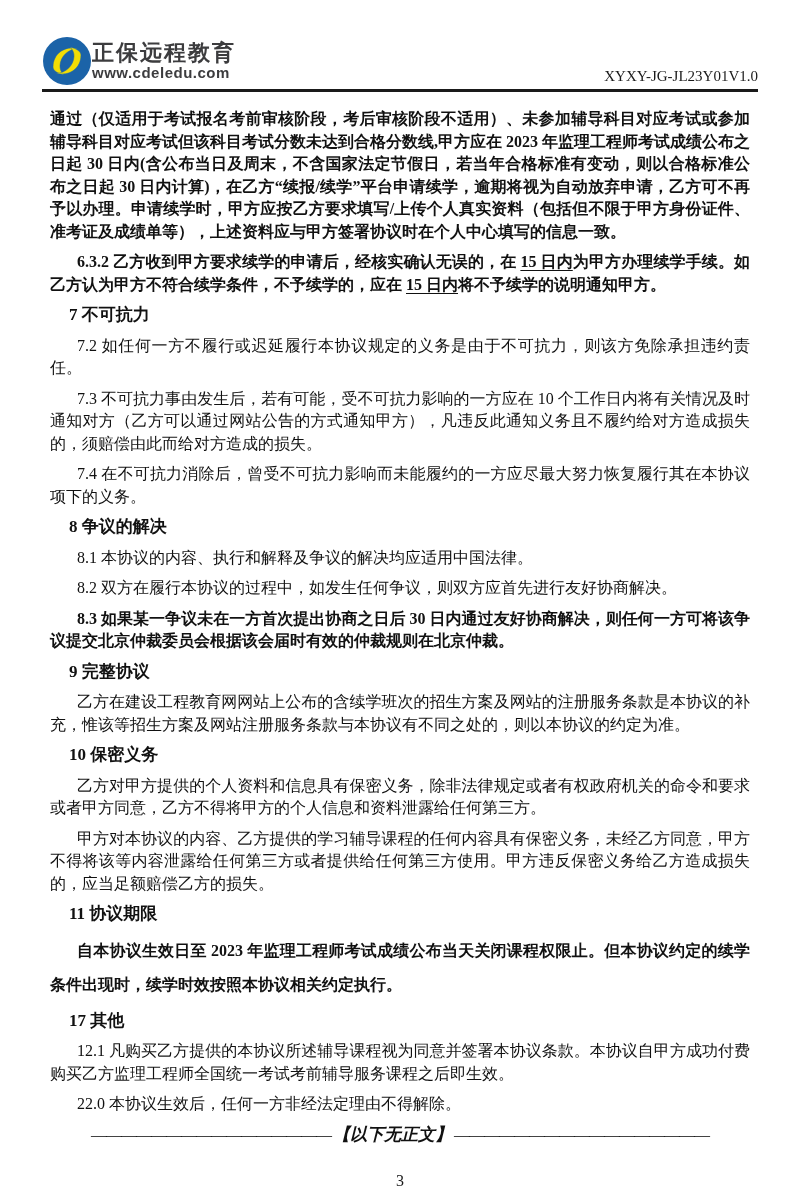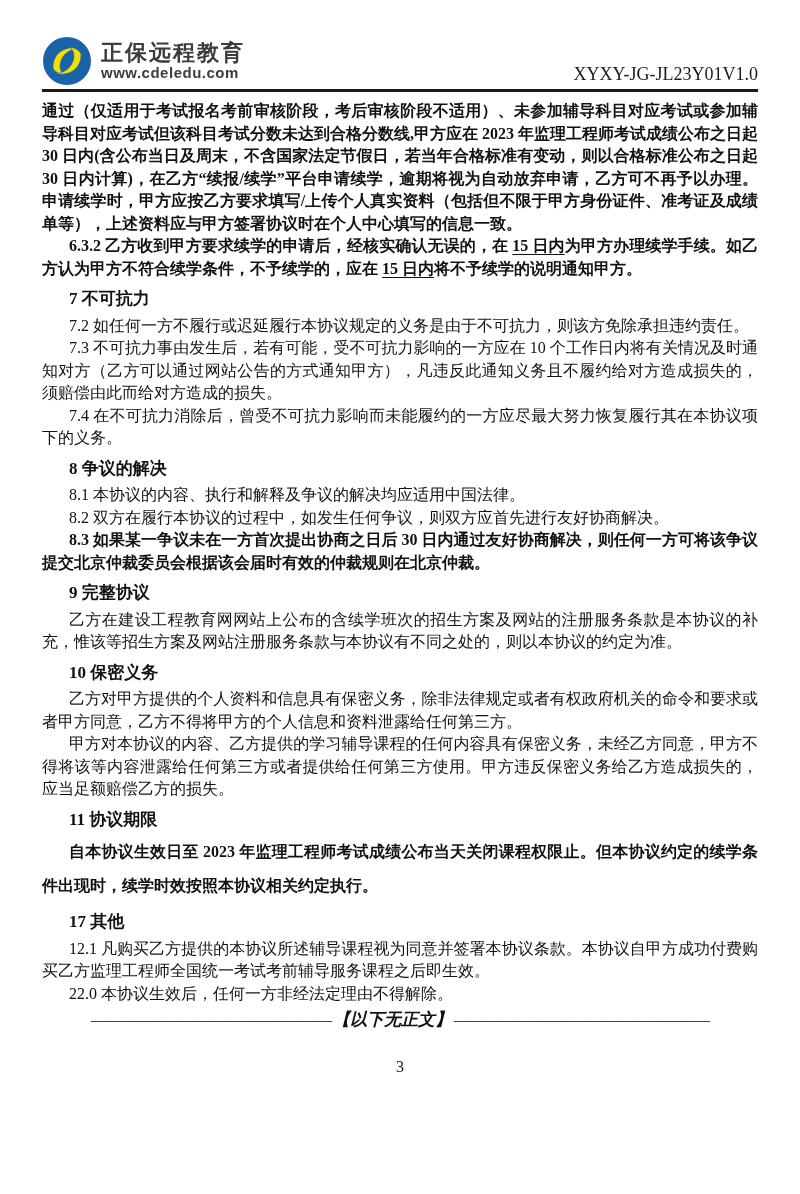--- a/index.html
+++ b/index.html
@@ -19,21 +19,20 @@
     display: flex;
     justify-content: space-between;
     align-items: flex-end;
     border-bottom: 3px solid #1a1a1a;
     padding-bottom: 3px;
     height: 62px;
   }
   .brand {
     display: flex;
     align-items: center;
-    gap: 9px;
   }
   .logo-svg { width: 50px; height: 50px; display: block; }
   .brand-text {
     display: flex;
     flex-direction: column;
     justify-content: center;
     line-height: 1.08;
     font-family: "Liberation Sans", "DejaVu Sans", sans-serif;
     color: #3c3c3e;
   }
@@ -41,32 +40,32 @@
     font-size: 22px;
     font-weight: bold;
     letter-spacing: 2px;
   }
   .brand-url {
     font-size: 15px;
     font-weight: bold;
     letter-spacing: 0.5px;
   }
   .doc-code {
-    font-size: 18px;
+    font-size: 15px;
     color: #1a1a1a;
     padding-bottom: 1px;
   }
   
   .content {
     padding-top: 8px;
     font-size: 16px;
     line-height: 22.5px;
     text-align: justify;
   }
-  .content p { margin: 0; text-indent: 27px; }
+  .content p { margin: 8px; text-indent: 27px; }
   .content p.noindent { text-indent: 0; }
   .content p.bold { font-weight: bold; }
   .sec {
     font-size: 17px;
     font-weight: bold;
     margin: 8px 0 4px 0;
     text-indent: 27px;
     line-height: 22.5px;
   }
   .u { text-decoration: underline; text-underline-offset: 3px; }

